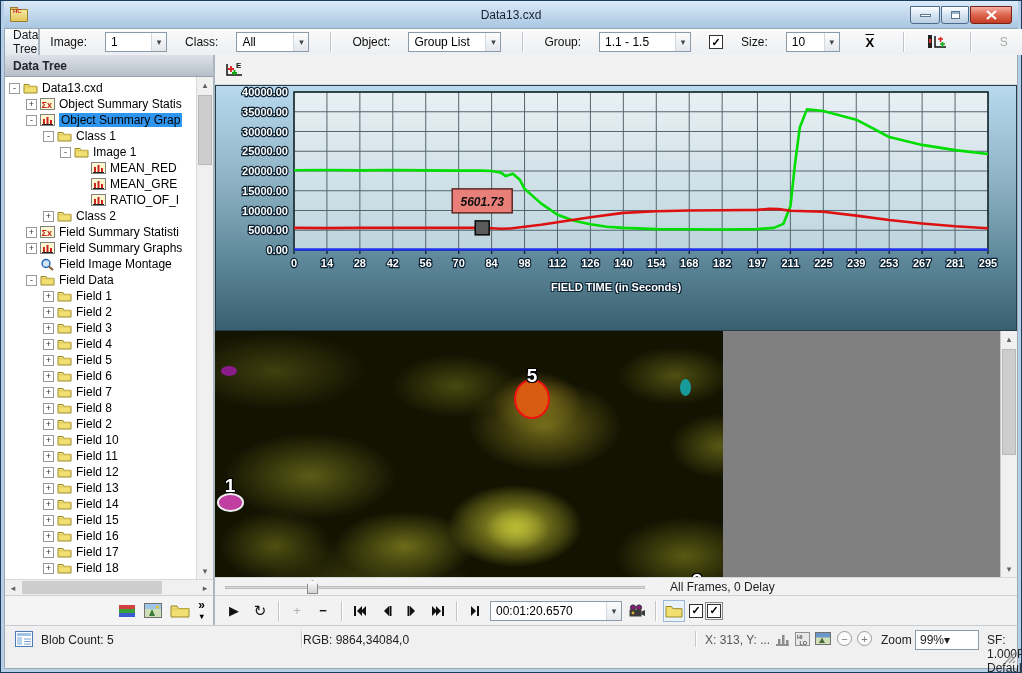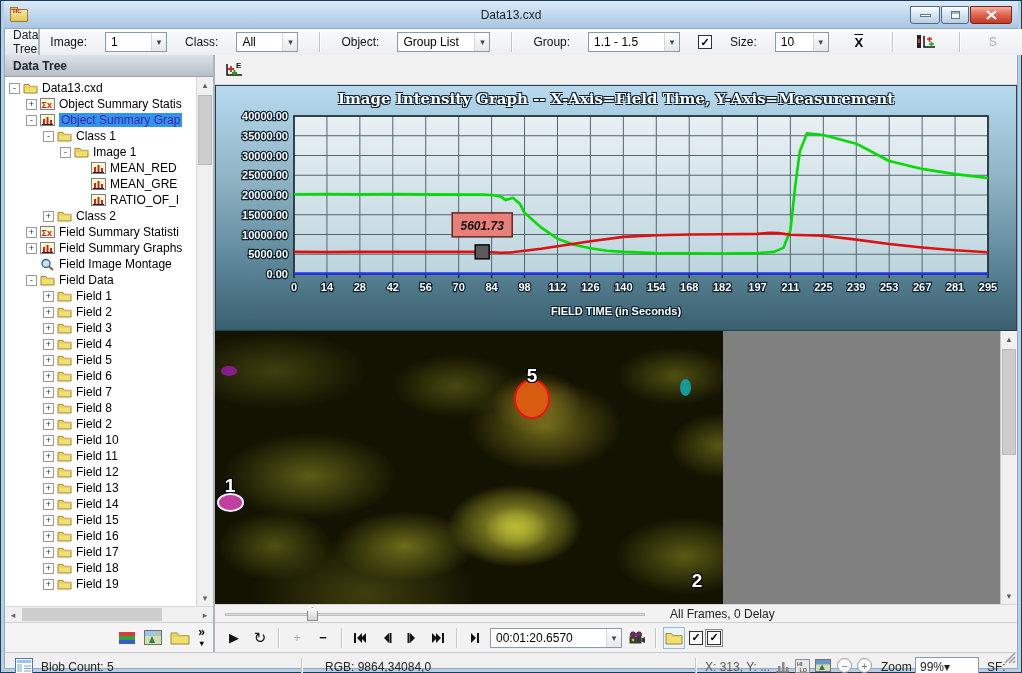--- a/index.html
+++ b/index.html
@@ -43,21 +43,21 @@
   .left-panel { width:210px; display:flex; flex-direction:column; border-right:2px solid #aab6c0; background:#fff; }
   .panel-header { height:22px; display:flex; align-items:center; padding-left:8px; color:#20262c; font-weight:bold;
     background:linear-gradient(#dde2e8,#b6bec8); border-bottom:1px solid #98a2ae; }
   .tree { flex:1; position:relative; overflow:hidden; background:#fff; padding-top:3px; }
   .trow { height:16px; display:flex; align-items:center; white-space:nowrap; }
   .trow .toggle { width:11px; height:11px; border:1px solid #9a9a9a; background:#fff; font-size:9px; line-height:9px;
     text-align:center; color:#333; margin-right:3px; flex:none; }
   .trow .toggle.none { border:none; background:transparent; }
   .trow .ticon { margin-right:4px; flex:none; display:flex; }
   .trow .tlabel2 { color:#000; }
-  .trow.sel .tlabel2 { background:#2f96ef; color:#4c1d95; padding:0 2px; }
+  .trow.sel .tlabel2 { background:#2f96ef; color:#000000; padding:0 2px; }
   .vscroll { position:absolute; top:0; right:0; width:17px; bottom:0; background:#f0f0f0; border-left:1px solid #d8d8d8; }
   .varrow { position:absolute; left:0; right:0; height:16px; display:flex; align-items:center; justify-content:center; color:#606060; font-size:9px; }
   .vthumb { position:absolute; left:1px; right:1px; background:#cdcdcd; border:1px solid #b8b8b8; }
   .hscroll { height:16px; background:#f0f0f0; border-top:1px solid #d8d8d8; position:relative; }
   .harrow { position:absolute; top:0; bottom:0; width:16px; display:flex; align-items:center; justify-content:center; color:#606060; font-size:9px; }
   .hthumb { position:absolute; top:1px; bottom:1px; background:#cdcdcd; }
   .panel-tools { height:30px; background:#f4f4f4; border-top:1px solid #d0d0d0; display:flex; align-items:center; justify-content:flex-end; gap:8px; padding-right:8px; }
   
   .right-pane { flex:1; display:flex; flex-direction:column; min-width:0; }
   .subtool { height:30px; background:#f2f2f2; border-bottom:1px solid #d8d8d8; display:flex; align-items:center; padding-left:6px; }
@@ -92,21 +92,21 @@
   .track { position:absolute; left:10px; width:420px; top:8px; height:3px; background:#dcdcdc; border:1px solid #bdbdbd; }
   .sthumb { position:absolute; left:92px; top:2px; width:11px; height:14px; background:linear-gradient(#fdfdfd,#d4d4d4);
     border:1px solid #8a8a8a; clip-path:polygon(50% 0,100% 30%,100% 100%,0 100%,0 30%); }
   .frame-label { position:absolute; left:455px; color:#222; }
   
   .playbar { height:30px; background:#f2f2f2; border-top:1px solid #d0d0d0; display:flex; align-items:center; gap:4px; padding-left:8px; }
   .pbtn { min-width:22px; height:22px; display:flex; align-items:center; justify-content:center; color:#111; font-size:13px; border:1px solid transparent; }
   .pbtn.disabled { color:#b0b0b0; }
   .pbtn.framed { border:1px solid #9ab8d6; background:#eaf2fa; }
   
-  .statusbar { height:17px; background:#f0f0f0; border:1px solid #9aa8b4; border-top:1px solid #c8ccd0; position:relative; color:#222; }
+  .statusbar { height:44px; background:#f0f0f0; border:1px solid #9aa8b4; border-top:1px solid #c8ccd0; position:relative; color:#222; }
   .statusbar .abs { position:absolute; top:7px; }
   .ssep { position:absolute; top:5px; width:1px; height:16px; background:#c8c8c8; box-shadow:1px 0 0 #fff; }
   .circ { width:15px; height:15px; border-radius:50%; border:1px solid #9a9a9a; color:#7a7a7a; display:flex; align-items:center; justify-content:center; font-size:11px; background:#fbfbfb; }
   .zoom-combo { display:flex; width:64px; height:20px; background:#fff; border:1px solid #8a9aa8; padding-left:4px; align-items:center; }
   .grip { position:absolute; right:1px; bottom:1px; }
 </style>
 </head>
 <body>
 
 <div class="window">
@@ -135,21 +135,21 @@
 
   <div class="caption-row">
     <div class="pane-caption">Data Tree</div>
     <div class="toolbar">
       <span class="tlabel">Image:</span>
       <div class="combo" style="width:62px">
         <span class="val">1</span>
         <span class="drop">▾</span>
       </div>
       <span class="tlabel">Class:</span>
-      <div class="combo" style="width:62px">
+      <div class="combo" style="width:73px">
         <span class="val">All</span>
         <span class="drop">▾</span>
       </div>
       <div class="sep"></div>
       <span class="tlabel">Object:</span>
       <div class="combo" style="width:93px">
         <span class="val">Group List</span>
         <span class="drop">▾</span>
       </div>
       <div class="sep"></div>
@@ -590,21 +590,20 @@
           <svg width="20" height="17">
             <path d="M4 3 V14 H19" stroke="#111" fill="none" stroke-width="1.5"></path>
             <path d="M5 8 h6 M8 5 v6" stroke="#d22" stroke-width="1.8"></path>
             <path d="M9 12 h5 M11.5 9 v5" stroke="#1a1" stroke-width="1.8"></path>
             <text x="13" y="7" font-size="8" font-weight="bold" fill="#111">E</text>
           </svg>
         </div>
       </div>
 
       <div class="chart-wrap">
-        <div class="chart-title">Image Intensity Graph -- X-Axis=Field Time, Y-Axis=Measurement</div>
         <div id="chart-holder"><svg width="805" height="192">
               <defs>
                 <linearGradient id="pg" x1="0" y1="0" x2="0" y2="1">
                   <stop offset="0" stop-color="#e9f0f4"></stop>
                   <stop offset="1" stop-color="#bdd5de"></stop>
                 </linearGradient>
               </defs>
               <rect x="78" y="6" width="694" height="158" fill="url(#pg)"></rect>
               <line x1="78" y1="164" x2="772" y2="164" stroke="#55656e" stroke-width="1"></line>
               <line x1="78" y1="144.25" x2="772" y2="144.25" stroke="#55656e" stroke-width="1"></line>
@@ -805,21 +804,21 @@
     <span class="abs" style="left:10px; top:5px">
       <svg width="18" height="16">
           <rect x="0.5" y="0.5" width="17" height="15" fill="#fff" stroke="#4a7ab8"></rect>
           <rect x="2" y="2" width="14" height="3" fill="#9ec2e8"></rect>
           <rect x="2" y="6" width="5" height="8" fill="#bad4ee"></rect>
           <path d="M9 8 h7 M9 10.5 h7 M9 13 h7" stroke="#7aa2cc"></path>
         </svg>
     </span>
     <span class="abs" style="left:36px">Blob Count: 5</span>
     <span class="ssep" style="left:296px"></span>
-    <span class="abs" style="left:320px">RGB: 9864,34084,0</span>
+    <span class="abs" style="left:298px">RGB: 9864,34084,0</span>
     <span class="ssep" style="left:690px"></span>
     <span class="abs" style="left:700px; color:#555">X: 313, Y: ...</span>
     <span class="abs" style="left:770px; top:6px">
       <svg width="15" height="14">
           <path d="M1 13 h13" stroke="#707070" stroke-width="1.5"></path>
           <rect x="3" y="7" width="2.5" height="5" fill="#8a8a8a"></rect>
           <rect x="7" y="3" width="2.5" height="9" fill="#8a8a8a"></rect>
           <rect x="11" y="8" width="2.5" height="4" fill="#8a8a8a"></rect>
         </svg>
     </span>

